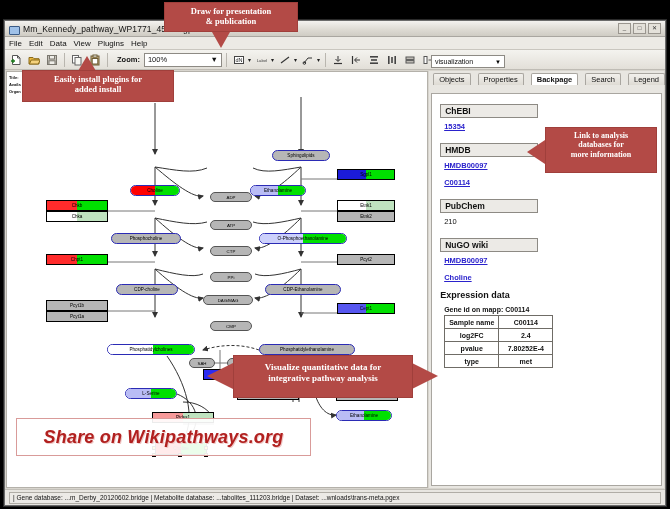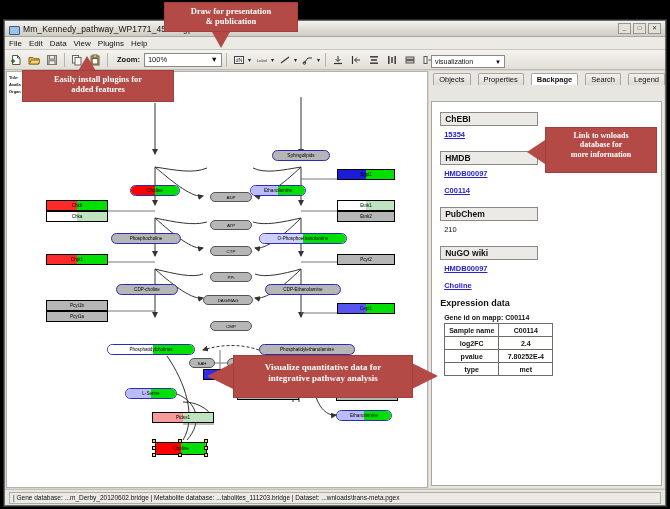--- a/index.html
+++ b/index.html
@@ -55,21 +55,21 @@
   .side { flex:1; margin:1px 1px 1px 0; display:flex; flex-direction:column;
           background:#e8e6e1; }
 
   .tabrow { height:14px; display:flex; align-items:flex-end; padding-left:4px;
             background:#e8e6e1; gap:8px; }
   .tab { font-size:7.5px; padding:1px 5px 1px; border:1px solid #a9a6a0;
          border-bottom:none; background:linear-gradient(to bottom,#f2f0ec,#dedbd4);
          color:#111; margin-right:-1px; border-radius:2px 2px 0 0; }
   .tab.active { background:#fff; font-weight:bold; position:relative; z-index:2; }
 
-  .sidepanel { flex:1; background:#fff; border:1px solid #a9a6a0; margin:16px 2px 2px 2px;
+  .sidepanel { flex:1; background:#fff; border:1px solid #a9a6a0; margin:8px 2px 2px 2px;
                padding:6px 8px; overflow:hidden; position:relative; }
 
   .db-hdr { display:inline-block; min-width:98px; border:1px solid #8d8a84;
             background:#eceae6; font-weight:bold; font-size:8.5px; color:#111;
             padding:1px 4px; margin-bottom:2px; }
   .db-link { font-size:7.5px; color:#2a22cc; text-decoration:underline;
              display:block; margin:2px 0 8px 4px; font-weight:bold; }
   .db-plain { font-size:7.5px; color:#111; display:block; margin:2px 0 8px 4px; }
   .exp-title { font-weight:bold; font-size:9px; color:#111; margin:4px 0 6px 0; }
   .gene-id { font-size:7px; color:#111; margin:0 0 2px 4px; font-weight:bold; }
@@ -546,38 +546,41 @@
   <div class="callout" style="left:164px;top:2px;width:134px;height:30px;padding-top:3px;font-size:8.5px;">
     <span class="t">Draw for presentation</span>
     <span class="t">&amp; publication</span>
   </div>
   <div class="arrow-d" style="left:212px;top:32px;width:0;height:0;border-left:9px solid transparent;
               border-right:9px solid transparent;border-top:16px solid #b34a46;"></div>
   <div class="arrow-d" style="left:216px;top:30px;width:10px;height:6px;background:#b34a46;"></div>
 
   <div class="callout" style="left:22px;top:70px;width:152px;height:32px;padding-top:3px;font-size:8.5px;">
     <span class="t">Easily install plugins for</span>
-    <span class="t">added features</span>
+    <span class="t">added install</span>
   </div>
   <div class="arrow-u" style="left:78px;top:56px;width:0;height:0;border-left:9px solid transparent;
               border-right:9px solid transparent;border-bottom:15px solid #b34a46;"></div>
   <div class="arrow-u" style="left:82px;top:68px;width:10px;height:5px;background:#b34a46;"></div>
 
   <div class="callout" style="left:545px;top:127px;width:112px;height:46px;padding-top:3px;font-size:8px;">
-    <span class="t">Link  to wnloads</span>
-    <span class="t">database  for</span>
+    <span class="t">Link  to analysis</span>
+    <span class="t">databases  for</span>
     <span class="t">more information</span>
   </div>
   <div class="arrow-l" style="left:527px;top:140px;width:0;height:0;border-top:12px solid transparent;
               border-bottom:12px solid transparent;border-right:18px solid #b34a46;"></div>
   <div class="arrow-l" style="left:543px;top:145px;width:6px;height:14px;background:#b34a46;"></div>
 
   <div class="callout" style="left:233px;top:355px;width:180px;height:43px;padding-top:6px;font-size:9px;">
     <span class="t">Visualize quantitative data  for</span>
     <span class="t">integrative pathway analysis</span>
   </div>
   <div class="arrow-l" style="left:207px;top:363px;width:0;height:0;border-top:13px solid transparent;
               border-bottom:13px solid transparent;border-right:26px solid #b34a46;"></div>
   <div class="arrow-r" style="left:412px;top:363px;width:0;height:0;border-top:13px solid transparent;
               border-bottom:13px solid transparent;border-left:26px solid #b34a46;"></div>
 
+  <div class="share">
+    <span>Share on Wikipathways.org</span>
+  </div>
 
 </div>
 
 </body></html>

